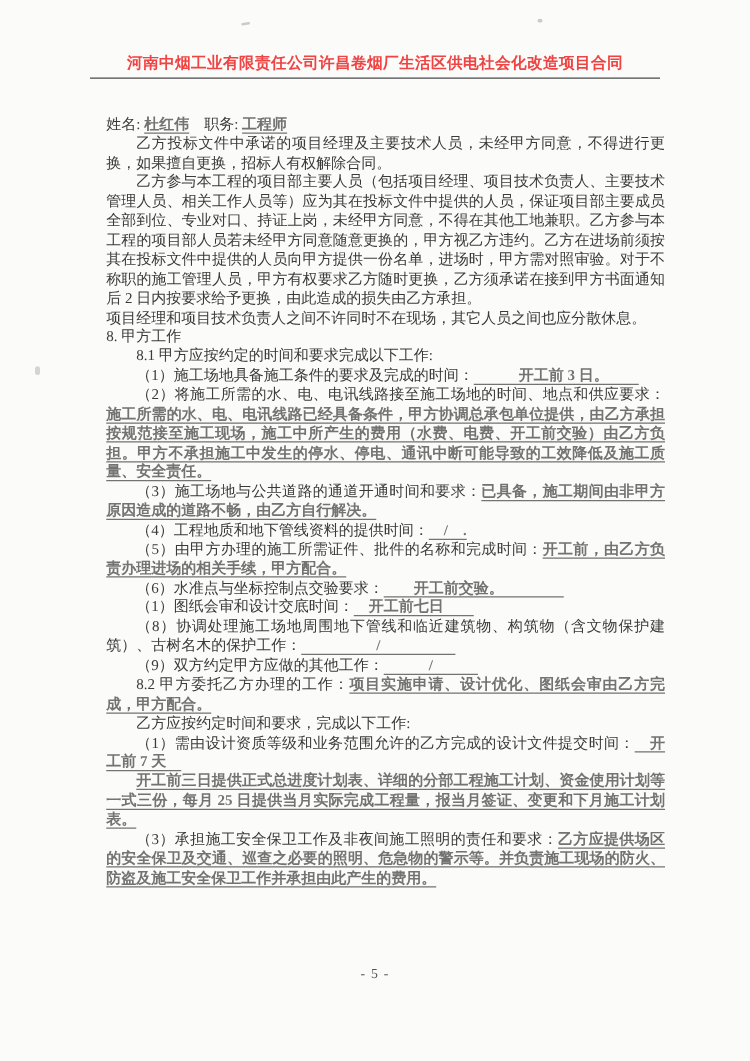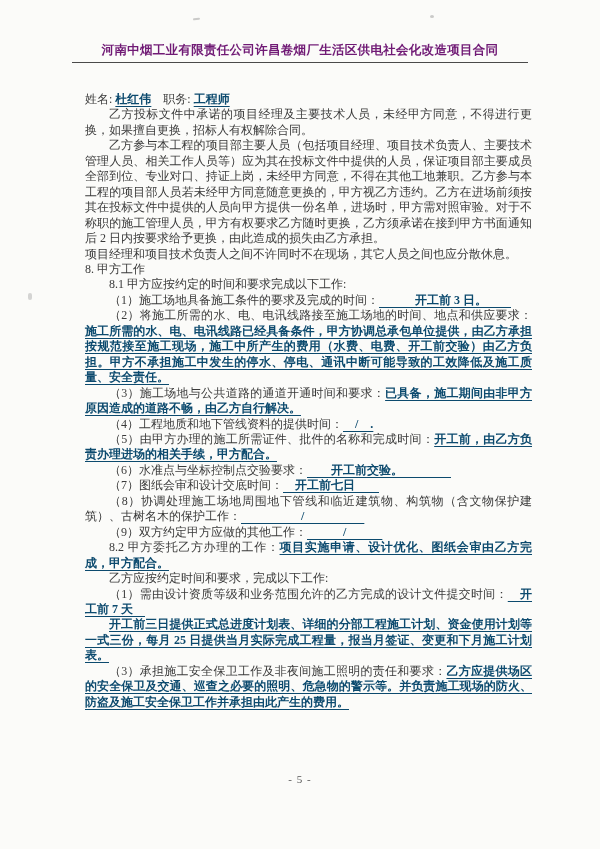--- a/index.html
+++ b/index.html
@@ -10,42 +10,42 @@
     margin:0 auto;
     background:#fbfbf9;
     overflow:hidden;
     box-shadow:0 0 6px rgba(0,0,0,.35);
     color:#3b3b3b;
   }
   .header{padding-top:42px;text-align:center;}
   .doc-title{
     font-size:12.5px;
     font-weight:bold;
-    color:#701a75;
+    color:#ef4444;
     letter-spacing:.3px;
     white-space:nowrap;
   }
   .title-rule{
     width:456px;height:0;
     margin:3px auto 0;
     border-top:1.5px solid #4a4a4a;
   }
   .doc-body{
     margin:29px 68px 0 85px;
     font-size:12px;
     line-height:15.45px;
     text-align:justify;
     color:#3a3a3a;
   }
   p.line{margin:0;padding:0;}
   p.ind{text-indent:2em;}
   p.gap{margin-top:7px;}
   .fill{
     font-weight:bold;
-    color:#0c4a6e;
+    color:#737373;
     text-decoration:underline;
     text-decoration-thickness:1.4px;
     text-underline-offset:3px;
   }
   .page-num{
     position:absolute;left:0;right:0;top:773px;
     text-align:center;
     font-size:11px;
     color:#565656;
     letter-spacing:1px;
@@ -76,21 +76,21 @@
       <p class="line ind"><span>乙方参与本工程的项目部主要人员（包括项目经理、项目技术负责人、主要技术管理人员、相关工作人员等）应为其在投标文件中提供的人员，保证项目部主要成员全部到位、专业对口、持证上岗，未经甲方同意，不得在其他工地兼职。乙方参与本工程的项目部人员若未经甲方同意随意更换的，甲方视乙方违约。乙方在进场前须按其在投标文件中提供的人员向甲方提供一份名单，进场时，甲方需对照审验。对于不称职的施工管理人员，甲方有权要求乙方随时更换，乙方须承诺在接到甲方书面通知后 2 日内按要求给予更换，由此造成的损失由乙方承担。</span></p>
       <p class="line"><span>项目经理和项目技术负责人之间不许同时不在现场，其它人员之间也应分散休息。</span></p>
       <p class="line"><span>8. 甲方工作</span></p>
       <p class="line ind"><span>8.1 甲方应按约定的时间和要求完成以下工作:</span></p>
       <p class="line ind"><span>（1）施工场地具备施工条件的要求及完成的时间：</span><span class="fill">　　　开工前 3 日。　　</span></p>
       <p class="line ind"><span>（2）将施工所需的水、电、电讯线路接至施工场地的时间、地点和供应要求：</span><span class="fill">施工所需的水、电、电讯线路已经具备条件，甲方协调总承包单位提供，由乙方承担按规范接至施工现场，施工中所产生的费用（水费、电费、开工前交验）由乙方负担。甲方不承担施工中发生的停水、停电、通讯中断可能导致的工效降低及施工质量、安全责任。</span></p>
       <p class="line ind"><span>（3）施工场地与公共道路的通道开通时间和要求：</span><span class="fill">已具备，施工期间由非甲方原因造成的道路不畅，由乙方自行解决。</span></p>
       <p class="line ind"><span>（4）工程地质和地下管线资料的提供时间：</span><span class="fill">　/　.</span></p>
       <p class="line ind"><span>（5）由甲方办理的施工所需证件、批件的名称和完成时间：</span><span class="fill">开工前，由乙方负责办理进场的相关手续，甲方配合。</span></p>
       <p class="line ind"><span>（6）水准点与坐标控制点交验要求：</span><span class="fill">　　开工前交验。　　　　</span></p>
-      <p class="line ind"><span>（7）图纸会审和设计交底时间：</span><span class="fill">　开工前七日　　</span></p>
+      <p class="line ind"><span>（1）图纸会审和设计交底时间：</span><span class="fill">　开工前七日　　</span></p>
       <p class="line ind"><span>（8）协调处理施工场地周围地下管线和临近建筑物、构筑物（含文物保护建筑）、古树名木的保护工作：</span><span class="fill">　　　　　/　　　　　</span></p>
       <p class="line ind"><span>（9）双方约定甲方应做的其他工作：</span><span class="fill">　　　/　　　</span></p>
       <p class="line ind"><span>8.2 甲方委托乙方办理的工作：</span><span class="fill">项目实施申请、设计优化、图纸会审由乙方完成，甲方配合。</span></p>
       <p class="line ind"><span>乙方应按约定时间和要求，完成以下工作:</span></p>
       <p class="line ind"><span>（1）需由设计资质等级和业务范围允许的乙方完成的设计文件提交时间：</span><span class="fill">　开工前 7 天　</span></p>
       <p class="line ind"><span class="fill">开工前三日提供正式总进度计划表、详细的分部工程施工计划、资金使用计划等一式三份，每月 25 日提供当月实际完成工程量，报当月签证、变更和下月施工计划表。</span></p>
       <p class="line ind"><span>（3）承担施工安全保卫工作及非夜间施工照明的责任和要求：</span><span class="fill">乙方应提供场区的安全保卫及交通、巡查之必要的照明、危急物的警示等。并负责施工现场的防火、防盗及施工安全保卫工作并承担由此产生的费用。</span></p>
     </div>
 
   <div class="page-num">- 5 -</div>

